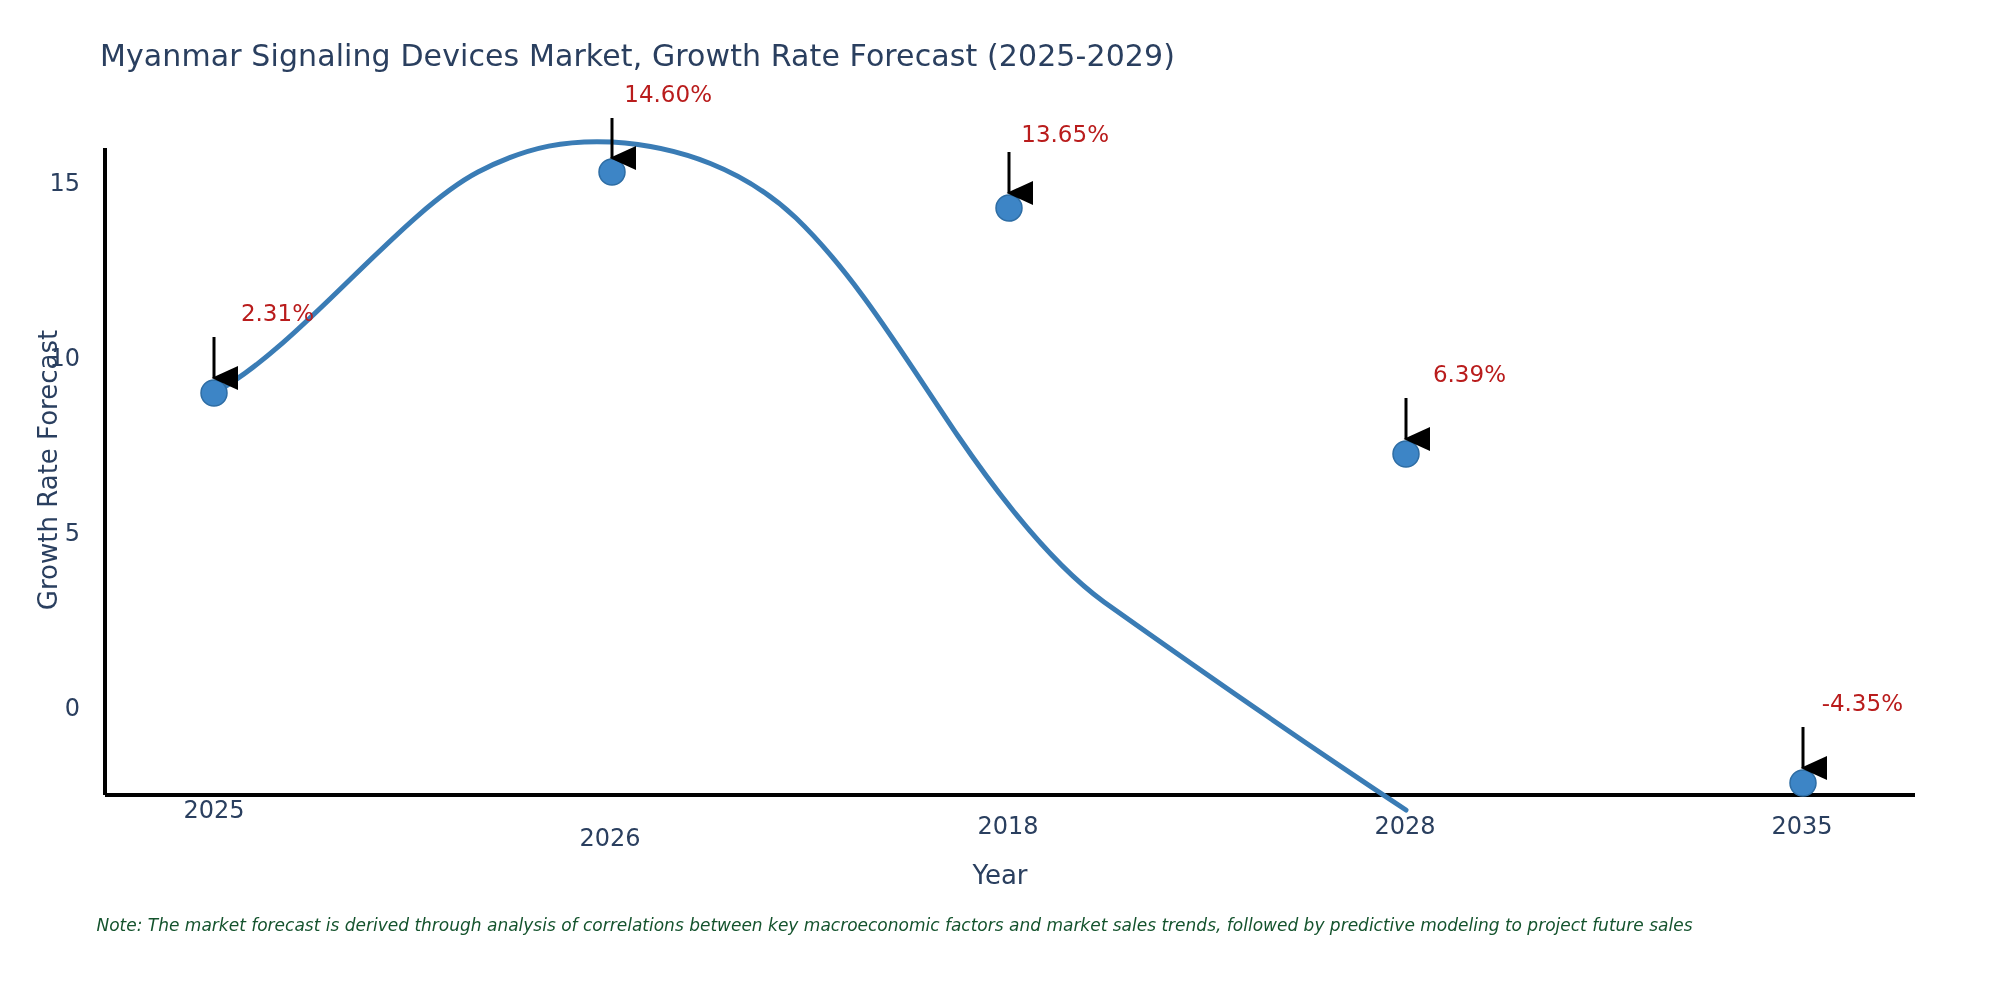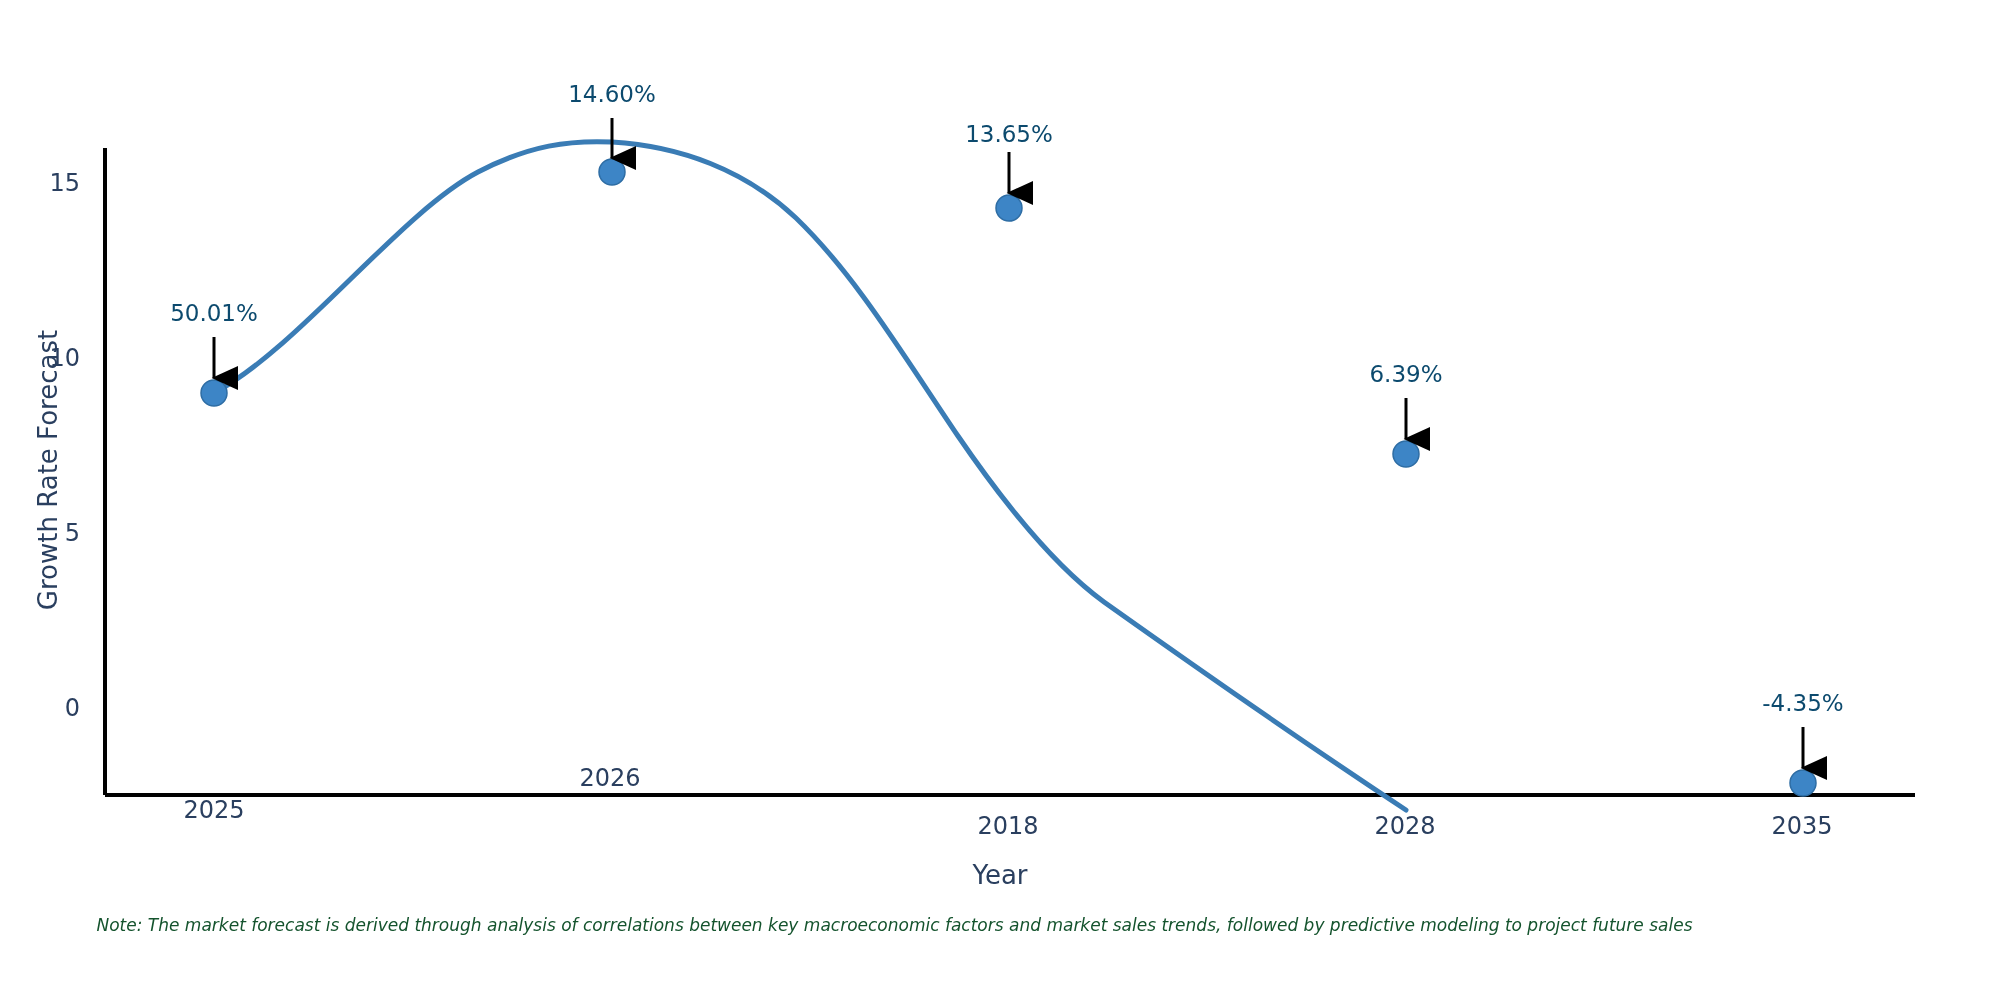--- a/index.html
+++ b/index.html
@@ -61,23 +61,23 @@
     position: absolute;
     text-align: center;
     font-size: 24px;
     color: #2a3f5f;
     white-space: nowrap;
     width: 160px;
   }
   .annotation-label {
     position: absolute;
     font-size: 23px;
-    color: #0c4a6e;
+    color: #b91c1c;
     white-space: nowrap;
-    text-align: center;
+    text-align: right;
     width: 200px;
   }
   .note {
     position: absolute;
     left: 0px;
     top: 915px;
     width: 1789px;
     text-align: center;
     font-size: 17px;
     font-style: italic;
@@ -91,31 +91,32 @@
     width: 2000px;
     height: 1000px;
     overflow: visible;
   }
 </style>
 </head>
 <body>
 
 <div id="page">
 
+  <div class="chart-title">Myanmar Signaling Devices Market, Growth Rate Forecast (2025-2029)</div>
 
   <div class="y-axis-title">Growth Rate Forecast</div>
   <div class="x-axis-title">Year</div>
 
   <div class="tick-label-y" style="left:20px; top:143px; width:60px;">15</div>
   <div class="tick-label-y" style="left:20px; top:318px; width:60px;">10</div>
   <div class="tick-label-y" style="left:20px; top:493px; width:60px;">5</div>
   <div class="tick-label-y" style="left:20px; top:668px; width:60px;">0</div>
 
   <div class="tick-label-x" style="left:134px; top:796px;">2025</div>
-  <div class="tick-label-x" style="left:530px; top:764px;">2026</div>
+  <div class="tick-label-x" style="left:530px; top:824px;">2026</div>
   <div class="tick-label-x" style="left:928px; top:812px;">2018</div>
   <div class="tick-label-x" style="left:1325px; top:812px;">2028</div>
   <div class="tick-label-x" style="left:1722px; top:812px;">2035</div>
 
   <svg class="plot" viewBox="0 0 2000 1000">
     <defs>
       <marker id="arrowhead" markerWidth="9" markerHeight="9" refX="4.5" refY="8" orient="auto" markerUnits="strokeWidth">
         <path d="M 0.5 0 L 8.5 0 L 4.5 8.8 z" fill="#000000"></path>
       </marker>
     </defs>
@@ -137,20 +138,20 @@
     <circle cx="1406" cy="454" r="13" fill="#3d85c6" stroke="#2e6da4" stroke-width="1.5"></circle>
     <circle cx="1803" cy="783" r="13" fill="#3d85c6" stroke="#2e6da4" stroke-width="1.5"></circle>
 
     <line x1="214" y1="337" x2="214" y2="378" stroke="#000000" stroke-width="3" marker-end="url(#arrowhead)"></line>
     <line x1="612" y1="118" x2="612" y2="158" stroke="#000000" stroke-width="3" marker-end="url(#arrowhead)"></line>
     <line x1="1009" y1="152" x2="1009" y2="193" stroke="#000000" stroke-width="3" marker-end="url(#arrowhead)"></line>
     <line x1="1406" y1="398" x2="1406" y2="439" stroke="#000000" stroke-width="3" marker-end="url(#arrowhead)"></line>
     <line x1="1803" y1="727" x2="1803" y2="768" stroke="#000000" stroke-width="3" marker-end="url(#arrowhead)"></line>
   </svg>
 
-  <div class="annotation-label" style="left:114px; top:300px;">50.01%</div>
+  <div class="annotation-label" style="left:114px; top:300px;">2.31%</div>
   <div class="annotation-label" style="left:512px; top:81px;">14.60%</div>
   <div class="annotation-label" style="left:909px; top:115px;margin-top:6px;">13.65%</div>
   <div class="annotation-label" style="left:1306px; top:361px;">6.39%</div>
   <div class="annotation-label" style="left:1703px; top:690px;">-4.35%</div>
 
   <div class="note">Note: The market forecast is derived through analysis of correlations between key macroeconomic factors and market sales trends, followed by predictive modeling to project future sales</div>
 </div>
 
 </body></html>

